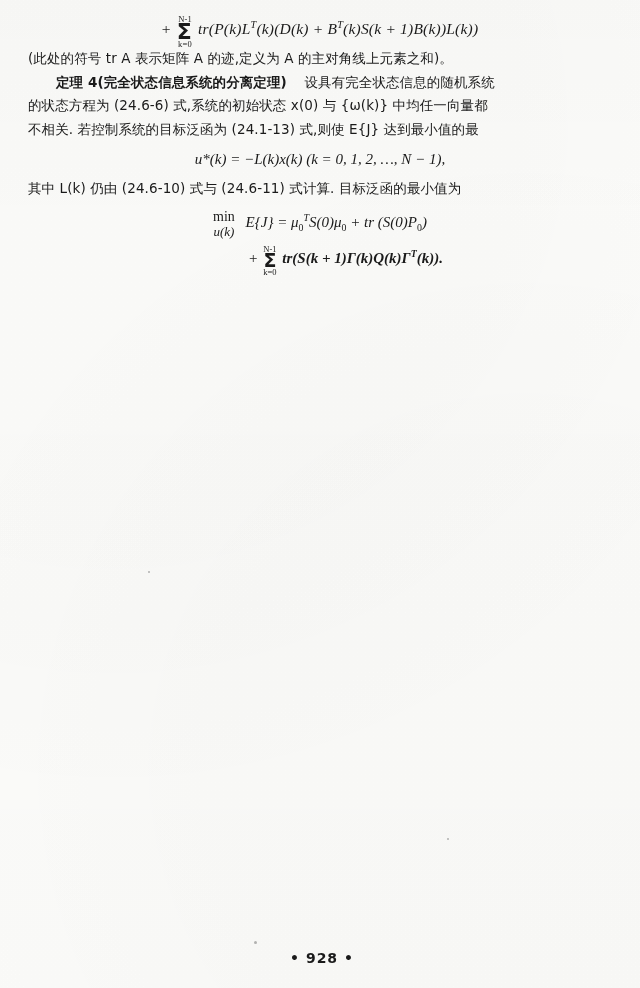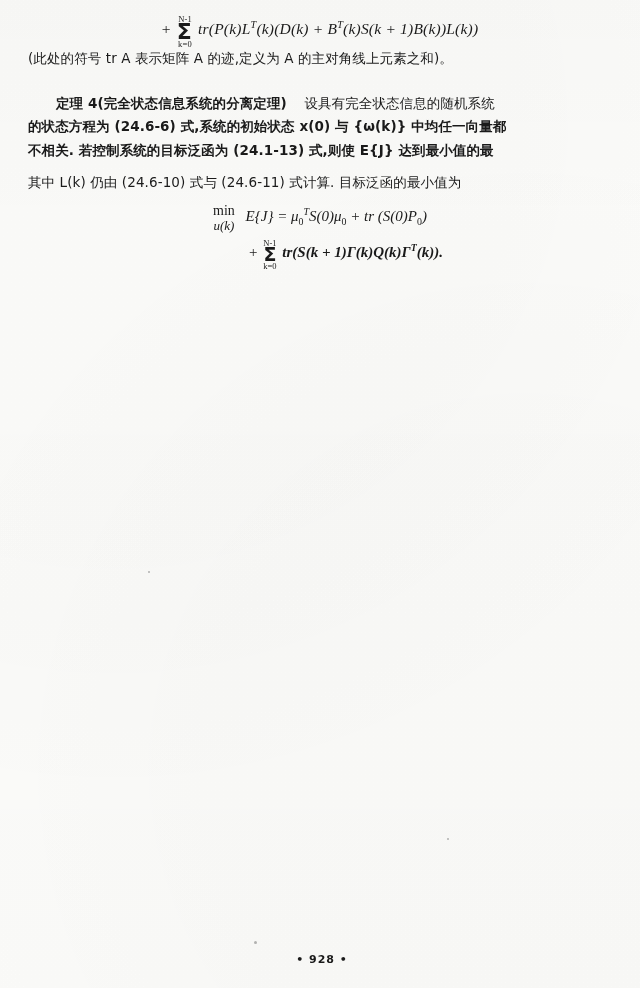--- a/index.html
+++ b/index.html
@@ -85,26 +85,26 @@
   .sub { font-size: 0.66em; vertical-align: sub; }
 
   .para {
     font-family: "DejaVu Sans", sans-serif;
     font-size: 13.5px;
     line-height: 1.62;
     letter-spacing: 0.1px;
     text-align: justify;
   }
   .para.indent { text-indent: 28px; }
-  .para.tight { margin-top: 2px; font-weight: bold; }
+  .para.tight { margin-top: 2px; }
 
   .bold { font-weight: bold; }
 
   .row-1 { margin-top: 0; }
-  .row-2 { margin-top: 23px; }
+  .row-2 { margin-top: 2px; }
   .row-4 { margin-top: 10px; }
 
   .eq-center-block {
     text-align: center;
     font-size: 15px;
     margin-top: 10px;
     white-space: nowrap;
   }
   .eq-indent-block {
     text-align: center;
@@ -124,21 +124,21 @@
   .minop .mtop { display: block; font-size: 14px; }
   .minop .mbot { display: block; font-size: 13px; margin-top: 1px; text-align: center; }
 
   .footer {
     position: absolute;
     left: 4px;
     right: 0;
     bottom: 22px;
     text-align: center;
     font-family: "DejaVu Sans", sans-serif;
-    font-size: 11px;
+    font-size: 14px;
     letter-spacing: 1px;
     font-weight: bold;
   }
   .footer .pagenum { display: inline-block; }
 
   .speck {
     position: absolute;
     background: #6b6b6b;
     border-radius: 50%;
     opacity: 0.5;
@@ -161,20 +161,23 @@
     </div>
 
     <div class="para row-1">(此处的符号 tr A 表示矩阵 A 的迹,定义为 A 的主对角线上元素之和)。</div>
 
     <div class="para indent row-2">
       <span class="bold">定理 4</span><span class="bold">(完全状态信息系统的分离定理)</span>&nbsp;&nbsp;&nbsp;&nbsp;<span>设具有完全状态信息的随机系统</span>
     </div>
     <div class="para tight">的状态方程为 (24.6-6) 式,系统的初始状态 x(0) 与 {ω(k)} 中均任一向量都</div>
     <div class="para tight">不相关. 若控制系统的目标泛函为 (24.1-13) 式,则使 E{J} 达到最小值的最</div>
 
+    <div class="eq-center-block">
+      <span class="ital">u*(k) = −L(k)x(k)   (k = 0, 1, 2, …, N − 1),</span>
+    </div>
 
     <div class="para row-4">其中 L(k) 仍由 (24.6-10) 式与 (24.6-11) 式计算. 目标泛函的最小值为</div>
 
     <div class="eq-center-block">
       <span class="minop">
         <span class="mtop">min</span>
         <span class="mbot ital">u(k)</span>
       </span>
       <span class="ital">E{J} = μ</span><span class="sub">0</span><span class="sup ital">T</span><span class="ital">S(0)μ</span><span class="sub">0</span><span class="ital"> + tr (S(0)P</span><span class="sub">0</span><span class="ital">)</span>
     </div>

